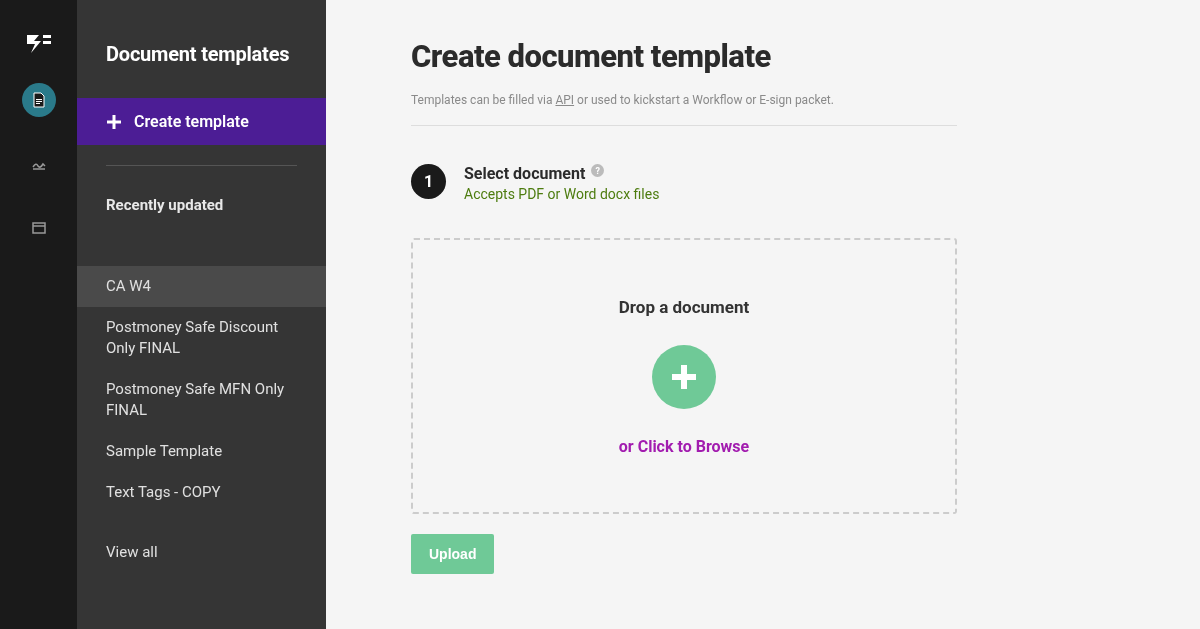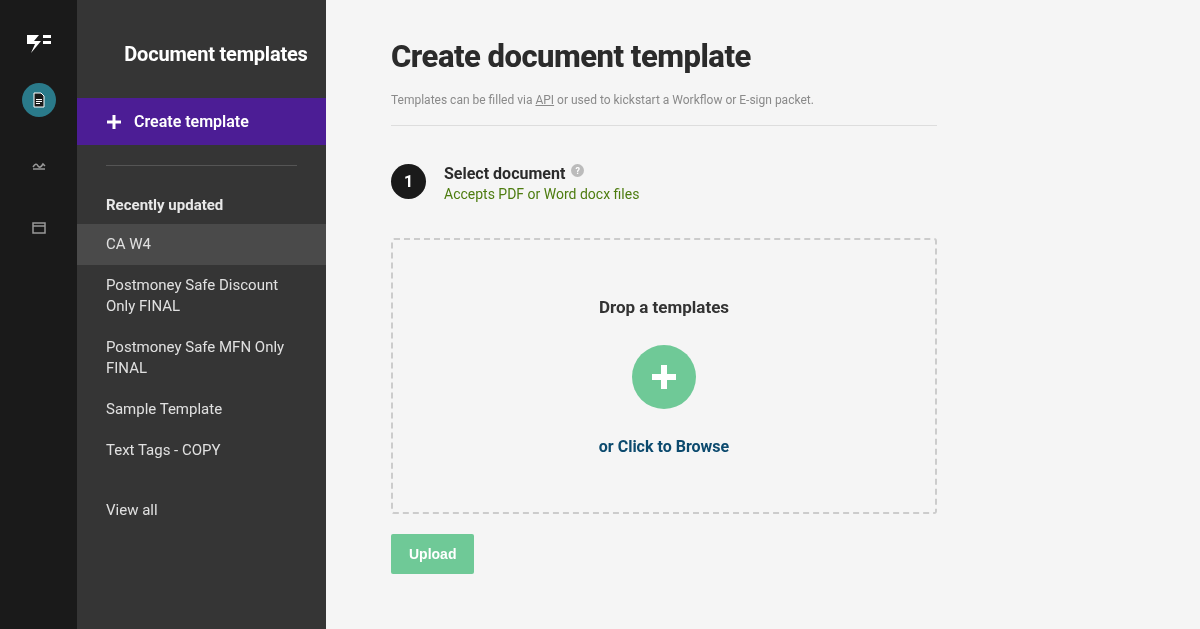--- a/index.html
+++ b/index.html
@@ -54,21 +54,20 @@
       background: #353535;
       color: #fff;
       display: flex;
       flex-direction: column;
     }
     .sidebar-title {
       font-size: 20px;
       font-weight: 700;
       padding: 42px 0 0 29px;
       letter-spacing: -0.2px;
-      text-align: center;
     }
     .create-template-btn {
       background: #4c1d95;
       display: flex;
       align-items: center;
       padding: 14px 29px;
       margin-top: 32px;
       cursor: pointer;
       font-weight: 600;
       font-size: 16px;
@@ -95,30 +94,31 @@
     }
     .template-item {
       padding: 10px 29px;
       font-size: 15px;
       color: #e0e0e0;
       cursor: pointer;
       line-height: 1.4;
     }
     .template-item.selected {
       background: #4a4a4a;
+      margin-top: 42px;
     }
     .view-all {
       padding: 30px 29px 10px 29px;
       font-size: 15px;
       color: #e0e0e0;
       cursor: pointer;
     }
     .main {
       flex: 1;
-      padding: 38px 80px 0 65px;
+      padding: 38px 80px 0 85px;
       border-radius: 12px;
     }
     .page-title {
       font-size: 31px;
       font-weight: 800;
       color: #2b2b2b;
       letter-spacing: -0.5px;
     }
     .page-subtitle {
       font-size: 12px;
@@ -210,21 +210,21 @@
       align-items: center;
       justify-content: center;
     }
     .drop-plus svg {
       width: 36px;
       height: 36px;
     }
     .browse-link {
       font-size: 16px;
       font-weight: 700;
-      color: #0c4a6e;
+      color: #a21caf;
     }
     .upload-btn {
       background: #6fc997;
       color: #fff;
       border: none;
       padding: 12px 18px;
       font-size: 14px;
       font-weight: 700;
       margin-top: 20px;
       cursor: pointer;
@@ -295,21 +295,21 @@
     <div class="step-info">
       <div class="step-title">
         <span>Select document</span>
         <span class="help-icon">?</span>
       </div>
       <div class="step-desc">Accepts PDF or Word docx files</div>
     </div>
   </div>
 
   <div class="drop-zone">
-    <div class="drop-title">Drop a templates</div>
+    <div class="drop-title">Drop a document</div>
     <div class="drop-plus">
       <svg viewBox="0 0 36 36">
           <rect x="15" y="6" width="6" height="24" fill="#fff"></rect>
           <rect x="6" y="15" width="24" height="6" fill="#fff"></rect>
         </svg>
     </div>
     <div class="browse-link">or Click to Browse</div>
   </div>
 
   <button class="upload-btn">Upload</button>

